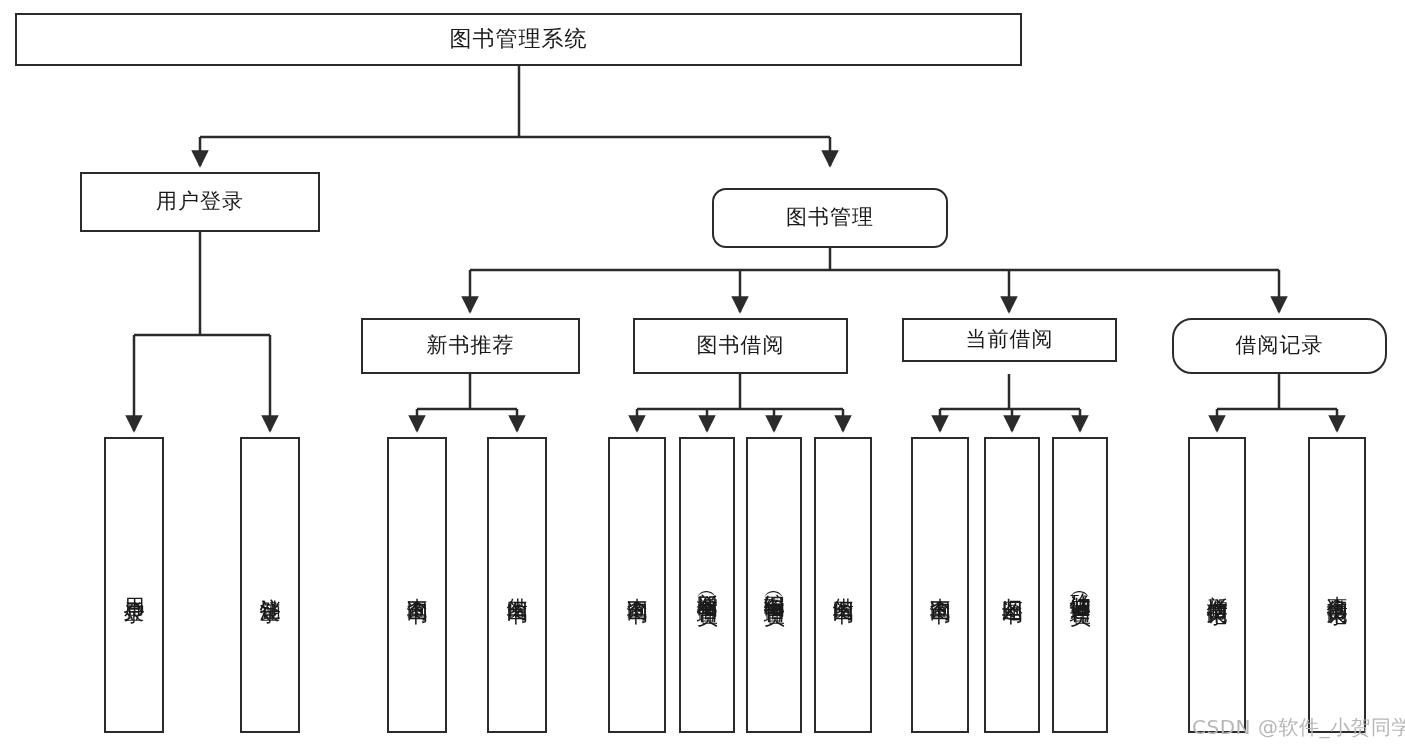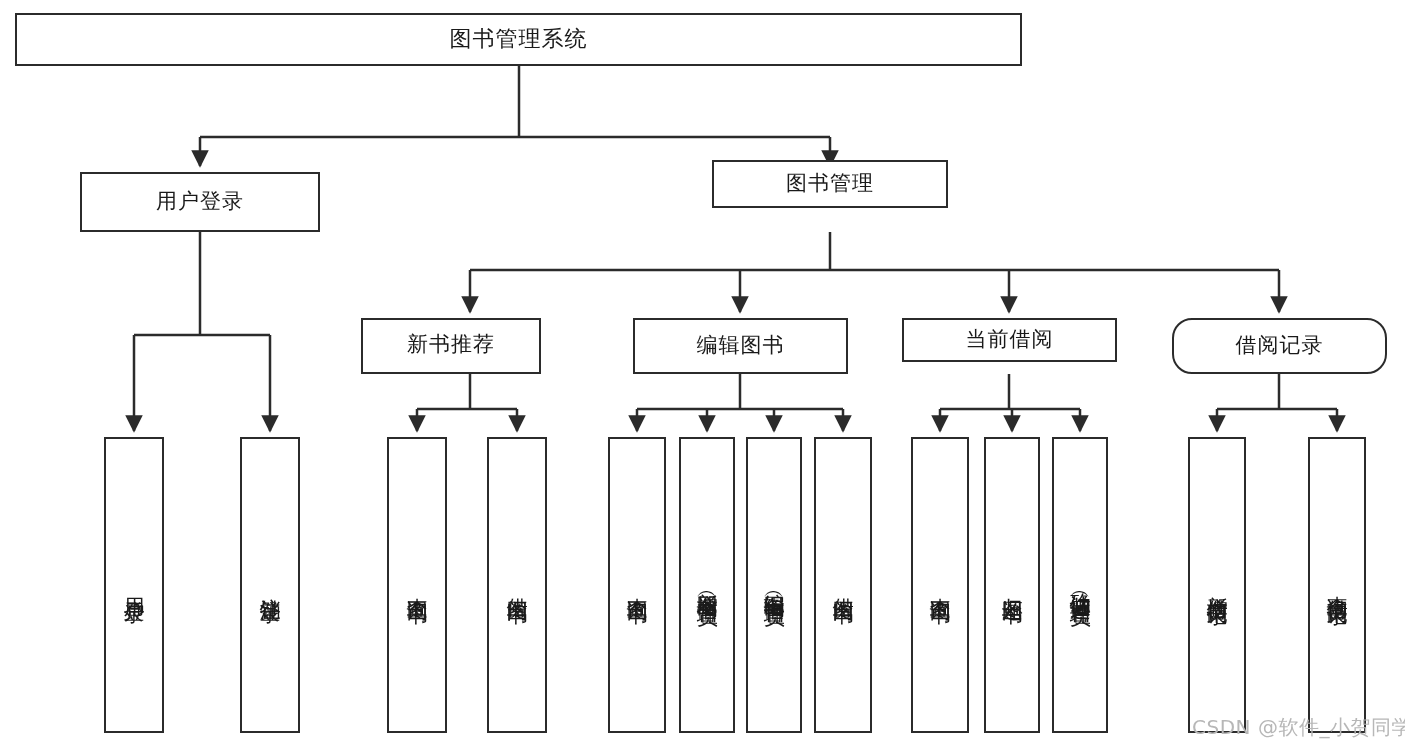--- a/index.html
+++ b/index.html
@@ -122,28 +122,28 @@
     </g>
   </svg>
 
   <div id="nodes-layer">
       <div class="node horiz root" style="left: 15px; top: 13px; width: 1007px; height: 53px;">
         <span class="label">图书管理系统</span>
       </div>
       <div class="node horiz level2" style="left: 80px; top: 172px; width: 240px; height: 60px;">
         <span class="label">用户登录</span>
       </div>
-      <div class="node horiz level2" style="left: 712px; top: 160px; width: 236px; height: 48px;">
+      <div class="node horiz level2" style="left: 712px; top: 188px; width: 236px; height: 60px; border-radius: 14px;">
         <span class="label">图书管理</span>
       </div>
-      <div class="node horiz level3" style="left: 361px; top: 318px; width: 180px; height: 56px; font-family: Liberation Mono, monospace;">
+      <div class="node horiz level3" style="left: 361px; top: 318px; width: 219px; height: 56px;">
         <span class="label">新书推荐</span>
       </div>
       <div class="node horiz level3" style="left: 633px; top: 318px; width: 215px; height: 56px;">
-        <span class="label">编辑图书</span>
+        <span class="label">图书借阅</span>
       </div>
       <div class="node horiz level3" style="left: 902px; top: 318px; width: 215px; height: 44px;">
         <span class="label">当前借阅</span>
       </div>
       <div class="node horiz level3" style="left: 1172px; top: 318px; width: 215px; height: 56px; border-radius: 20px;">
         <span class="label">借阅记录</span>
       </div>
       <div class="node vert leaf" style="left: 104px; top: 437px; width: 60px; height: 296px;">
         <span class="label">用户登录</span>
       </div>

